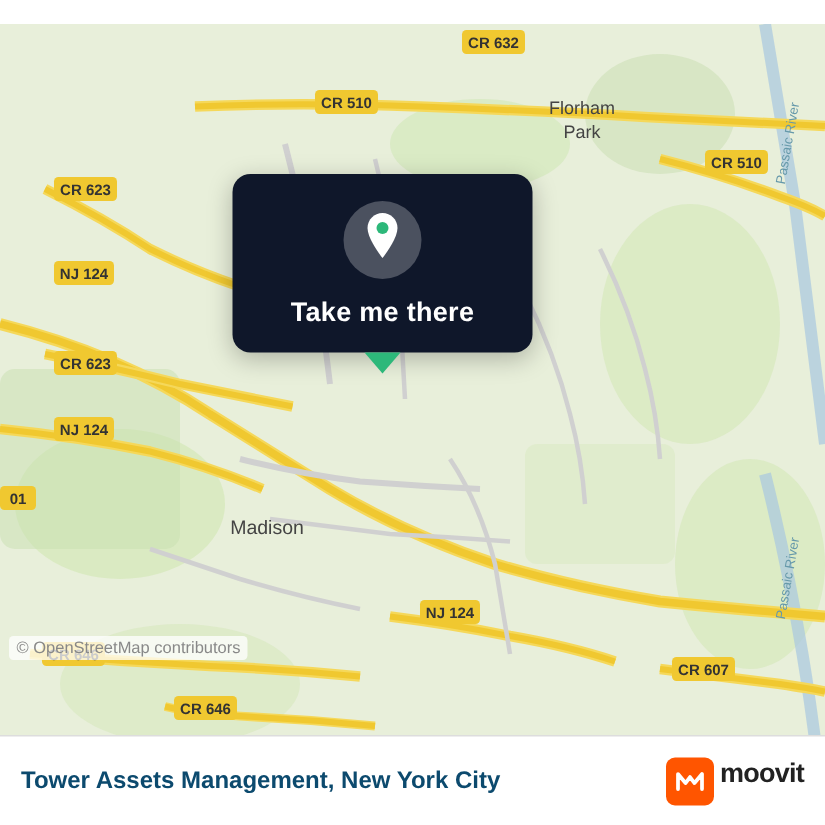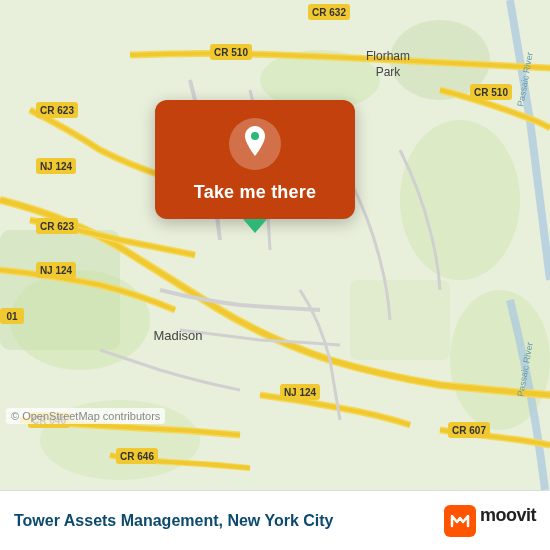--- a/index.html
+++ b/index.html
@@ -10,37 +10,38 @@
       font-family: Arial, sans-serif;
       position: relative;
     }
 
     #map-container {
       width: 550px;
       height: 490px;
       position: relative;
       overflow: hidden;
       background-color: #e8f0e0;
+      margin-top: 16px;
     }
 
     
     #map-svg {
       width: 100%;
       height: 100%;
       position: absolute;
       top: 0; left: 0;
     }
 
     
     #popup-card {
       position: absolute;
       top: 100px;
       left: 155px;
       width: 200px;
-      background: #c2410c;
+      background: #0f172a;
       border-radius: 12px;
       display: flex;
       flex-direction: column;
       align-items: center;
       padding: 18px 20px 16px 20px;
       box-shadow: 0 4px 16px rgba(0,0,0,0.25);
       z-index: 10;
     }
 
     #popup-card::after {

